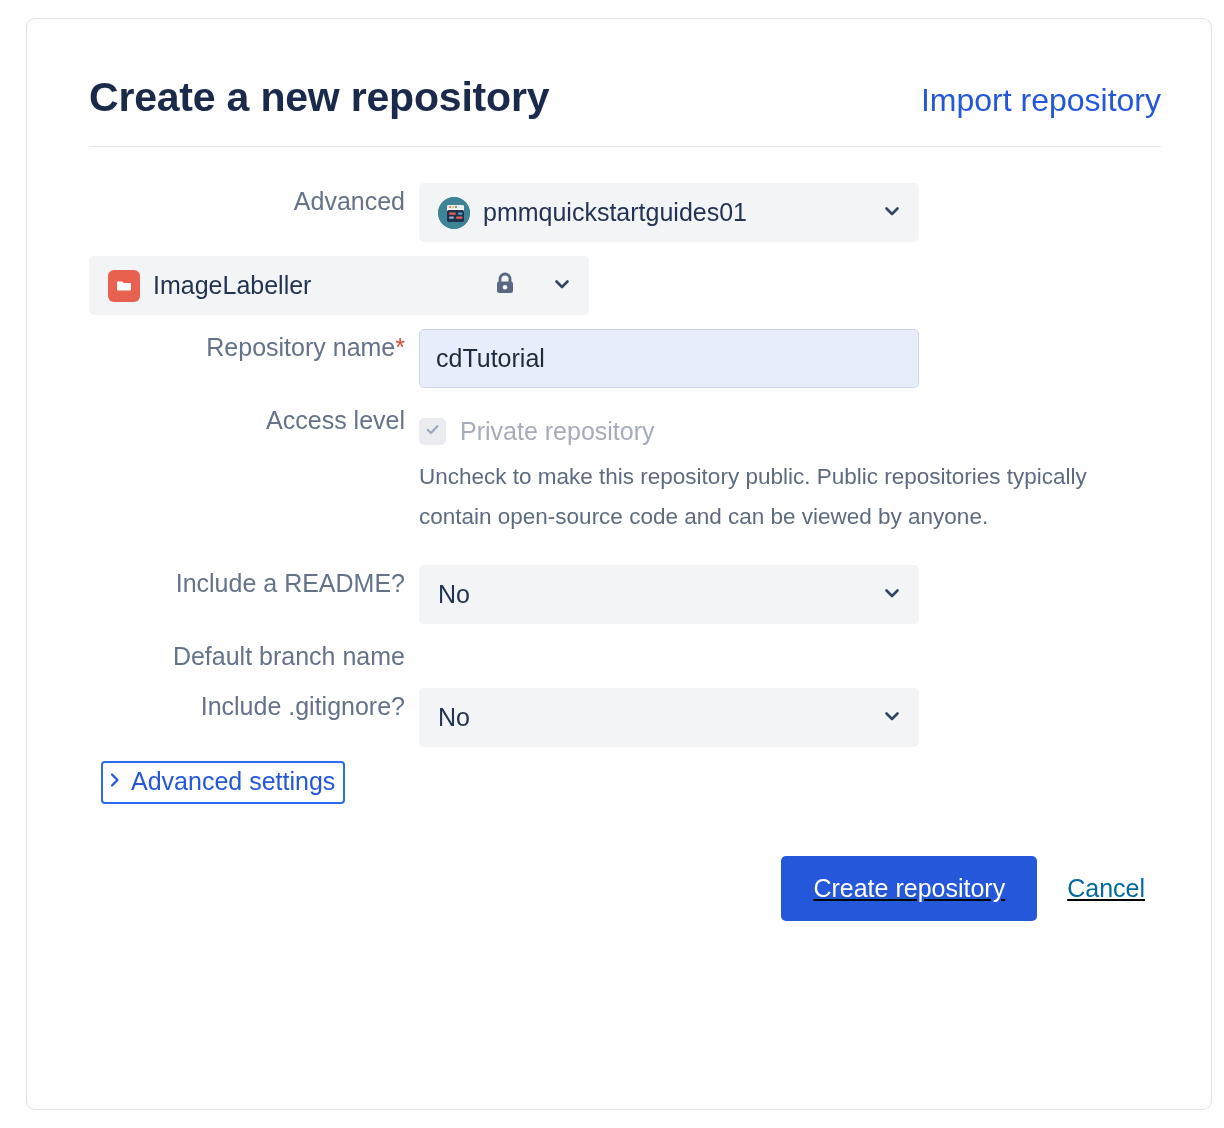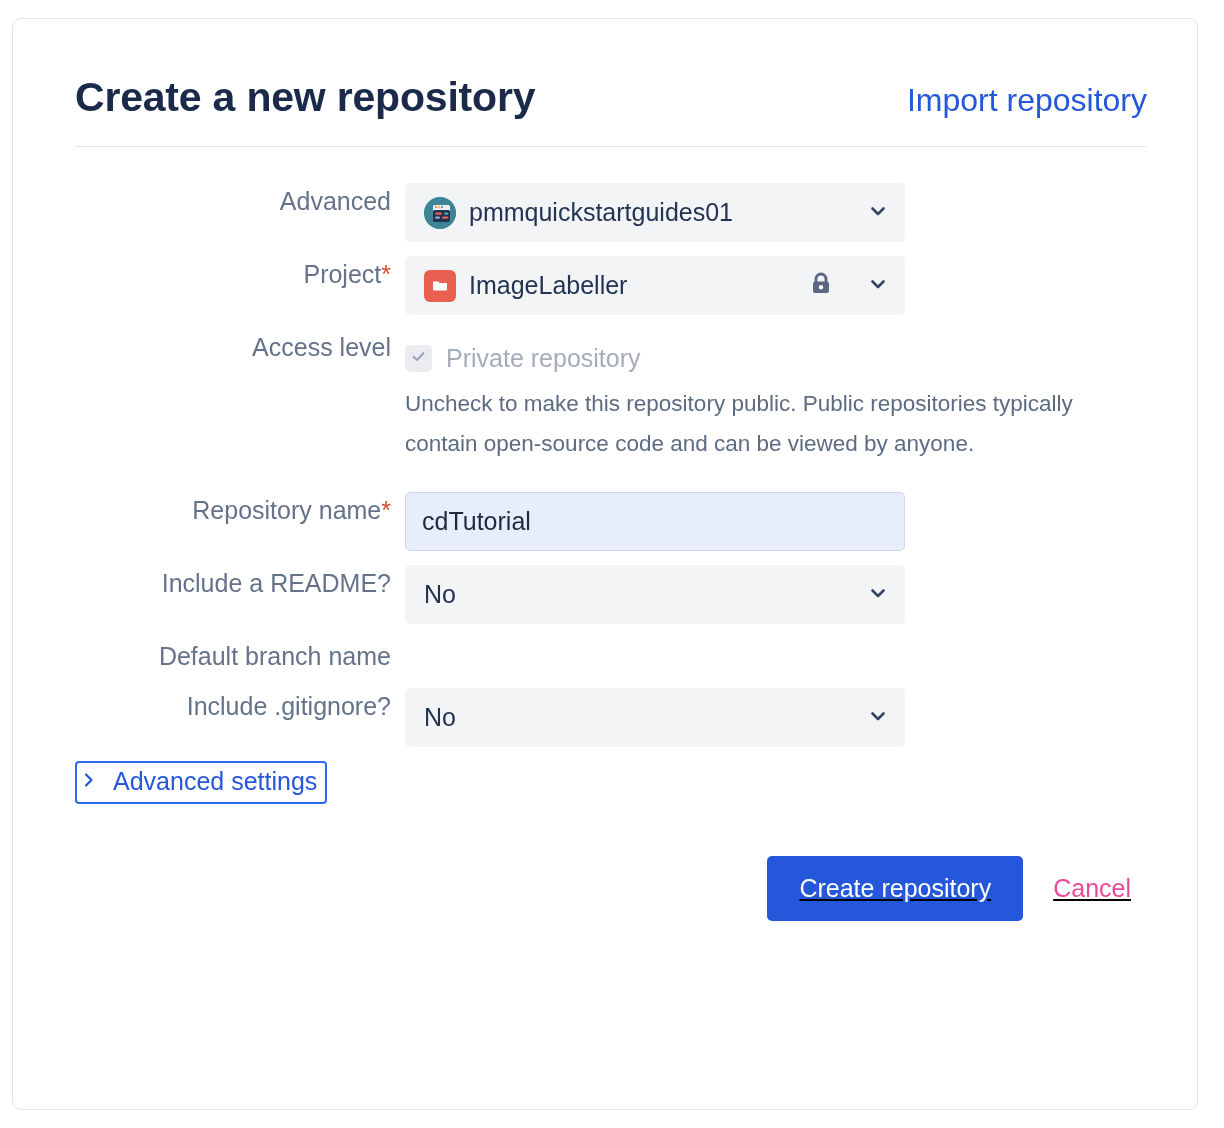--- a/index.html
+++ b/index.html
@@ -10,21 +10,21 @@
   body {
     width: 1224px;
     height: 1128px;
     background: #ffffff;
     font-family: "Liberation Sans", sans-serif;
     -webkit-font-smoothing: antialiased;
   }
 
   .card {
     position: absolute;
-    left: 12px;
+    left: 26px;
     top: 18px;
     width: 1186px;
     height: 1092px;
     box-sizing: border-box;
     background: #ffffff;
     border: 1px solid #e2e2ea;
     border-radius: 9px;
   }
 
   .card-inner {
@@ -192,29 +192,29 @@
   }
 
   
   .advanced-row {
     margin-top: 2px;
     margin-bottom: 0;
   }
   .advanced {
     display: inline-flex;
     align-items: center;
-    gap: 18px;
+    gap: 10px;
     padding: 4px 8px 6px 6px;
     border: 2px solid #2c6bef;
     border-radius: 4px;
     color: #2457d9;
     font-size: 25px;
     cursor: pointer;
     text-decoration: none;
-    margin-left: 0;
+    margin-left: 12px;
   }
   .advanced .caret {
     font-size: 20px;
     line-height: 1;
     color: #2457d9;
     font-weight: 700;
   }
 
   
   .actions {
@@ -231,21 +231,21 @@
     border: none;
     border-radius: 5px;
     font-family: "Liberation Sans", sans-serif;
     font-size: 25px;
     padding: 18px 32px;
     cursor: pointer;
   }
   .btn-link {
     background: none;
     border: none;
-    color: #ec4899;
+    color: #0369a1;
     font-family: "Liberation Sans", sans-serif;
     font-size: 25px;
     cursor: pointer;
     padding: 6px 2px;
   }
 </style>
 </head>
 <body>
 
 <div class="card">
@@ -281,23 +281,20 @@
             <span class="chev">
               <svg width="20" height="20" viewBox="0 0 20 20" aria-hidden="true">
                 <path d="M4.5 7.5 L10 13 L15.5 7.5" fill="none" stroke="#344563" stroke-width="2.6" stroke-linecap="round" stroke-linejoin="round"></path>
               </svg>
             </span>
           </div>
         </div>
       </div>
 
       <div class="row">
-        <div class="label-col">
-          <span>Project</span><span class="req">*</span>
-        </div>
         <div class="field-col">
           <div class="select">
             <span class="proj-icon">
               <svg width="20" height="20" viewBox="0 0 20 20" aria-hidden="true">
                 <path d="M3 5.5h5.2l1.4 1.6H17v6.4a1 1 0 0 1-1 1H4a1 1 0 0 1-1-1z" fill="#ffffff"></path>
               </svg>
             </span>
             <span class="value with-icon">ImageLabeller</span>
             <span class="lock">
               <svg width="26" height="28" viewBox="0 0 26 28" aria-hidden="true">
@@ -305,46 +302,46 @@
                 <rect x="5" y="11.5" width="16" height="11.5" rx="2.2" fill="#5a6782"></rect>
                 <circle cx="13" cy="17.2" r="2.2" fill="#ffffff"></circle>
               </svg>
             </span>
             <span class="chev">
               <svg width="20" height="20" viewBox="0 0 20 20" aria-hidden="true">
                 <path d="M4.5 7.5 L10 13 L15.5 7.5" fill="none" stroke="#344563" stroke-width="2.6" stroke-linecap="round" stroke-linejoin="round"></path>
               </svg>
             </span>
           </div>
+        </div>
+      </div>
+
+      <div class="row">
+        <div class="label-col">
+          <span>Repository name</span><span class="req">*</span>
+        </div>
+        <div class="field-col">
+          <input class="text-input autofill" type="text" value="cdTutorial" style="">
         </div>
       </div>
 
       <div class="row">
         <div class="label-col">Access level</div>
         <div class="field-col">
           <div class="check-line">
             <span class="checkbox">
               <span>
                 <svg width="17" height="17" viewBox="0 0 17 17" aria-hidden="true">
                   <path d="M3.6 8.8 L6.9 12 L13.4 5.2" fill="none" stroke="#9aa6bb" stroke-width="2.1" stroke-linecap="round" stroke-linejoin="round"></path>
                 </svg>
               </span>
             </span>
             <span class="check-label">Private repository</span>
           </div>
           <div class="help-text">Uncheck to make this repository public. Public repositories typically contain open-source code and can be viewed by anyone.</div>
-        </div>
-      </div>
-
-      <div class="row">
-        <div class="label-col">
-          <span>Repository name</span><span class="req">*</span>
-        </div>
-        <div class="field-col">
-          <input class="text-input autofill" type="text" value="cdTutorial" style="">
         </div>
       </div>
 
       <div class="row">
         <div class="label-col">Include a README?</div>
         <div class="field-col">
           <div class="select">
             <span class="value">No</span>
             <span class="chev">
               <svg width="20" height="20" viewBox="0 0 20 20" aria-hidden="true">

